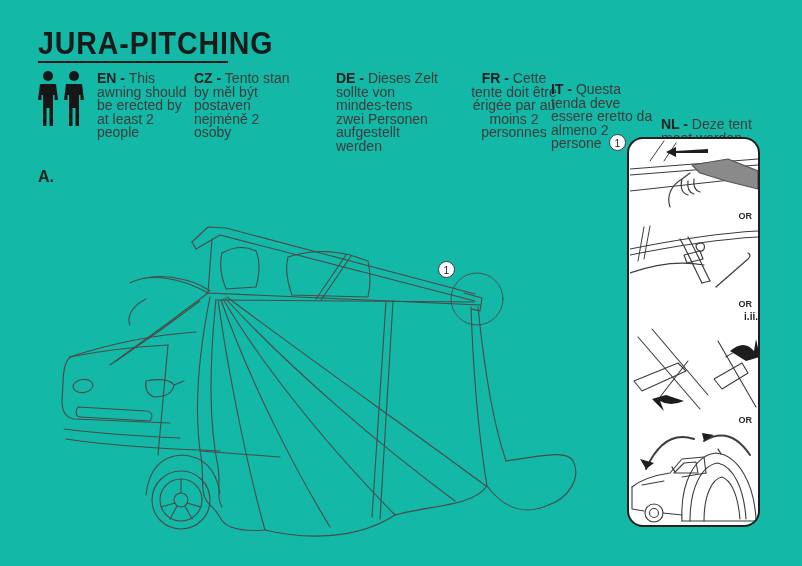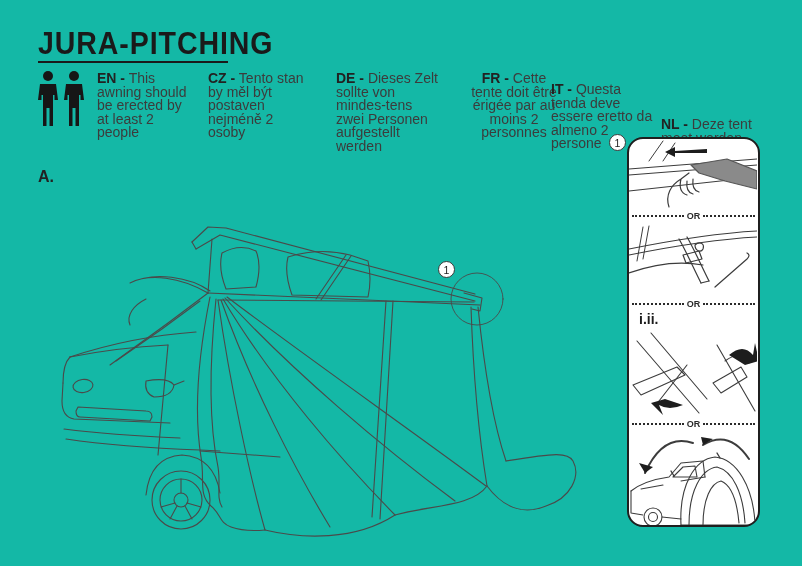--- a/index.html
+++ b/index.html
@@ -13,46 +13,46 @@
     position:absolute;left:38px;top:26px;margin:0;
     font-size:31px;font-weight:bold;letter-spacing:1px;color:#1a1a1a;
     transform:scaleX(.92);transform-origin:left center;white-space:nowrap;
   }
   .title-rule{position:absolute;left:38px;top:61px;width:190px;height:2px;background:#1a1a1a;}
   
   .people{position:absolute;left:36px;top:70px;}
   .lang-col{position:absolute;top:72px;font-size:14px;line-height:13.5px;color:#3c3c3c;}
   .lang-col b{color:#222;}
   .col-en{left:97px;width:96px;}
-  .col-cz{left:208px;width:100px;}
+  .col-cz{left:194px;width:100px;}
   .col-de{left:336px;width:108px;}
   .col-fr{left:465px;width:98px;text-align:center;}
   .col-it{left:551px;width:106px;margin-top:11px;}
   .col-nl{left:661px;width:118px;margin-top:46px;}
   
   .section-label{position:absolute;left:38px;top:168px;font-size:16px;font-weight:bold;color:#222;}
   
   .main-art{position:absolute;left:50px;top:205px;width:560px;height:345px;}
   .callout-badge{
     position:absolute;width:17px;height:17px;border:1.4px solid #3a3a3a;border-radius:50%;
     font-size:10.5px;line-height:17px;text-align:center;color:#222;background:#fff;box-sizing:border-box;
   }
   .callout-main{left:438px;top:261px;}
   .callout-panel{left:609px;top:134px;}
   
   .panel{
     position:absolute;left:627px;top:137px;width:133px;height:390px;box-sizing:border-box;
     border:2.5px solid #1f1f1f;border-radius:16px;background:#fff;overflow:hidden;
-    display:flex;flex-direction:column;
+    display:flex;flex-direction:column;align-items:flex-end;
   }
   .panel svg{display:block;}
   .sep{display:flex;align-items:center;height:12px;padding:0 3px;}
   .sep .dots{flex:1;border-top:2px dotted #2a2a2a;height:0;}
   .sep .or{font-size:9px;font-weight:bold;color:#2a2a2a;padding:0 3px;}
-  .substep{font-size:14px;font-weight:bold;color:#1d1d1d;padding:2px 0 0 10px;height:16px;}
+  .substep{font-size:10px;font-weight:bold;color:#1d1d1d;padding:2px 0 0 10px;height:16px;}
   .sec{flex:0 0 auto;}
 </style>
 </head>
 <body>
 
 <div class="page">
 
   <h1 class="title">JURA-PITCHING</h1>
   <div class="title-rule"></div>
 

